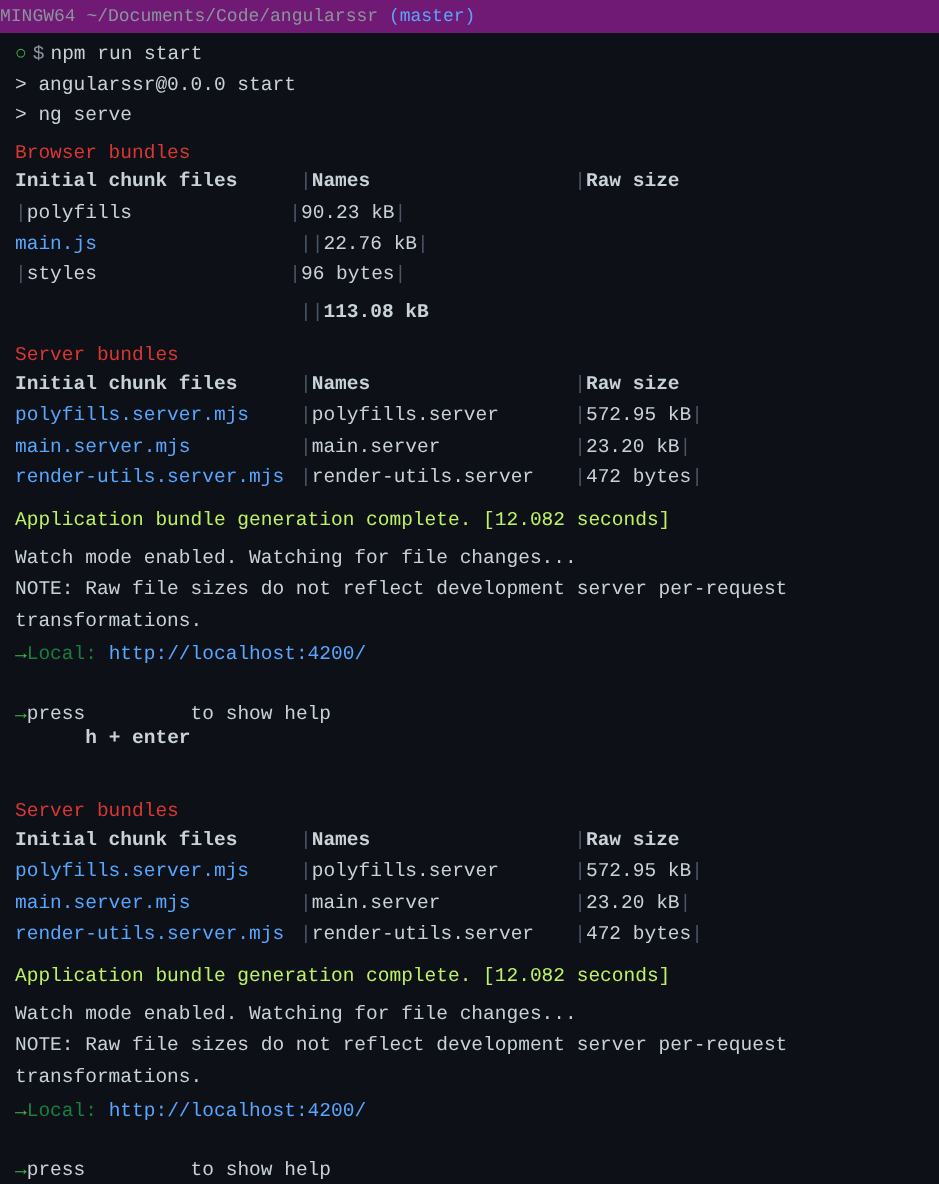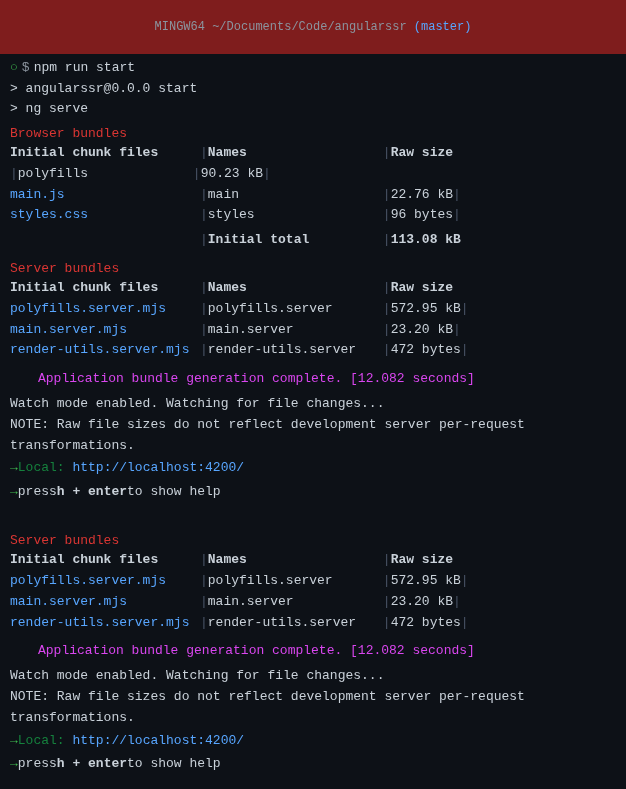--- a/index.html
+++ b/index.html
@@ -11,23 +11,22 @@
       width: 626px;
       min-height: 789px;
       overflow-x: hidden;
     }
     .terminal {
       background-color: #0d1117;
       width: 100%;
       min-height: 789px;
     }
     .title-bar {
-      background-color: #7f1d1d;
-      text-align: center;
-      padding: 20px 0;
+      background-color: #701a75;
+      padding: 4px 0;
       color: #8b949e;
       font-size: 12px;
     }
     .title-bar .branch {
       color: #58a6ff;
     }
     .content {
       padding: 6px 10px;
     }
     .prompt-line {
@@ -82,24 +81,23 @@
       margin-top: 2px;
     }
     .total-label {
       width: 190px;
     }
     .total-value {
       font-weight: bold;
       color: #c9d1d9;
     }
     .success-msg {
-      color: #d946ef;
+      color: #bef264;
       margin-top: 8px;
       line-height: 1.6;
-      margin-left: 28px;
     }
     .watch-msg {
       color: #c9d1d9;
       line-height: 1.6;
     }
     .note-msg {
       color: #c9d1d9;
       line-height: 1.6;
     }
     .arrow-green {
@@ -110,20 +108,21 @@
     }
     .local-url {
       color: #58a6ff;
     }
     .key-hint {
       color: #c9d1d9;
     }
     .key-bold {
       color: #c9d1d9;
       font-weight: bold;
+      margin-top: 32px;
     }
     .header-row {
       display: flex;
       line-height: 1.6;
     }
     .col-header-file {
       width: 190px;
       font-weight: bold;
     }
     .col-header-names {
@@ -166,38 +165,35 @@
     <div class="table-row">
       <span class="separator">| </span>
       <span class="col-names">polyfills</span>
       <span class="separator">| </span>
       <span class="col-size">90.23 kB</span>
       <span class="separator"> |</span>
     </div>
     <div class="table-row">
       <span class="col-file">main.js</span>
       <span class="separator">| </span>
-      <span class="col-names">main</span>
       <span class="separator">| </span>
       <span class="col-size">22.76 kB</span>
       <span class="separator"> |</span>
     </div>
     <div class="table-row">
-      <span class="col-file">styles.css</span>
       <span class="separator">| </span>
       <span class="col-names">styles</span>
       <span class="separator">| </span>
       <span class="col-size">96 bytes</span>
       <span class="separator"> |</span>
     </div>
 
     <div class="total-row" style="margin-top:4px;">
       <span class="total-label">&nbsp;</span>
       <span class="separator">| </span>
-      <span style="width:175px; font-weight:bold;">Initial total</span>
       <span class="separator">| </span>
       <span class="total-value">113.08 kB</span>
     </div>
 
     <div style="margin-top: 10px;"></div>
 
     <div class="section-header">Server bundles</div>
     <div class="header-row">
       <span class="col-header-file">Initial chunk files</span>
       <span class="separator">| </span>

